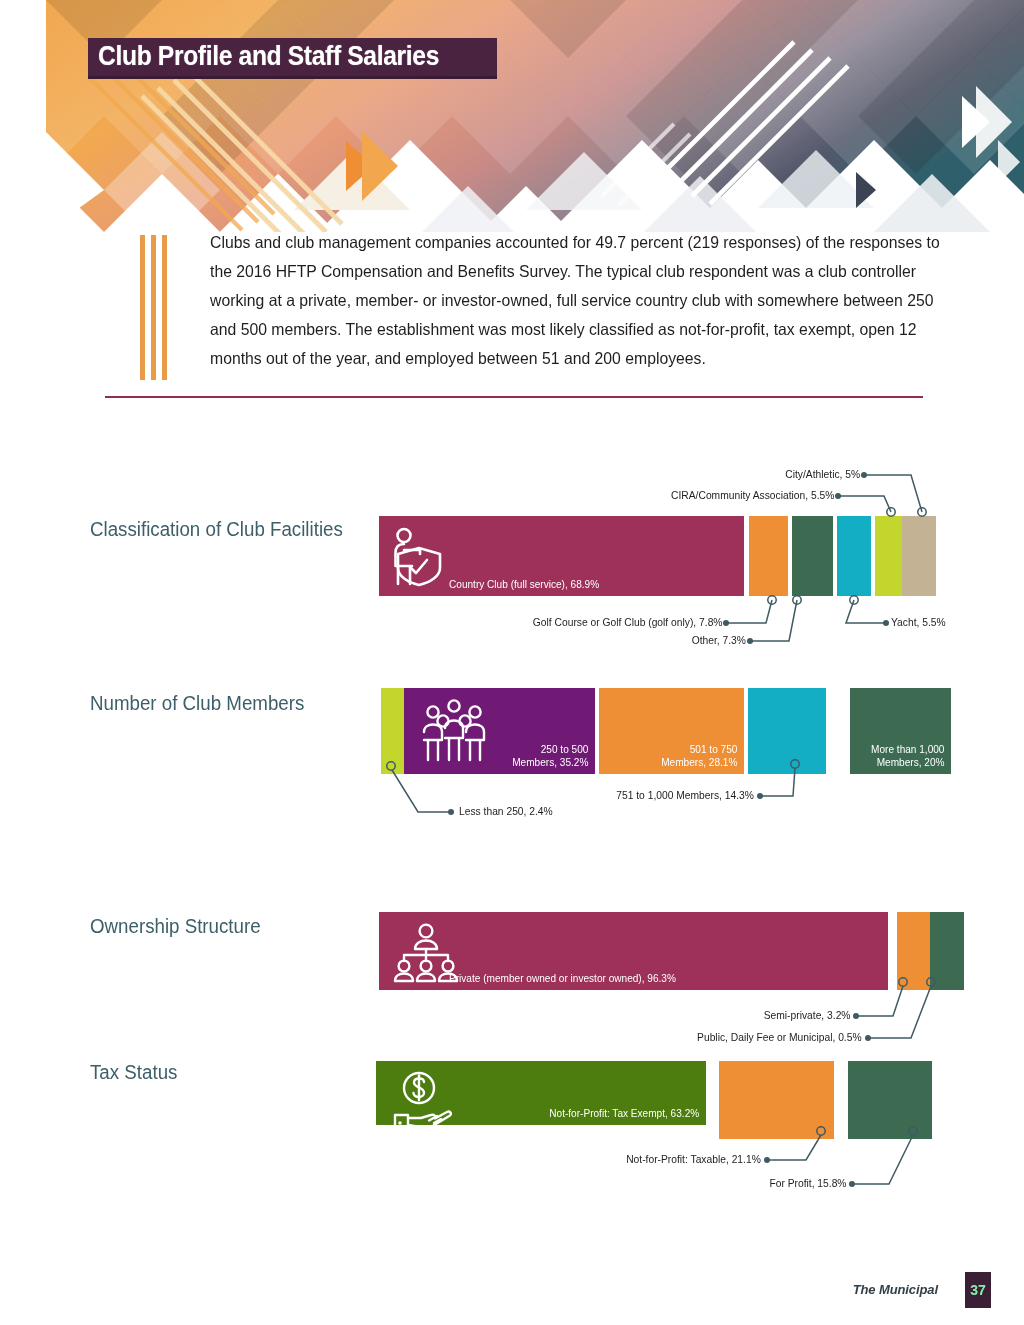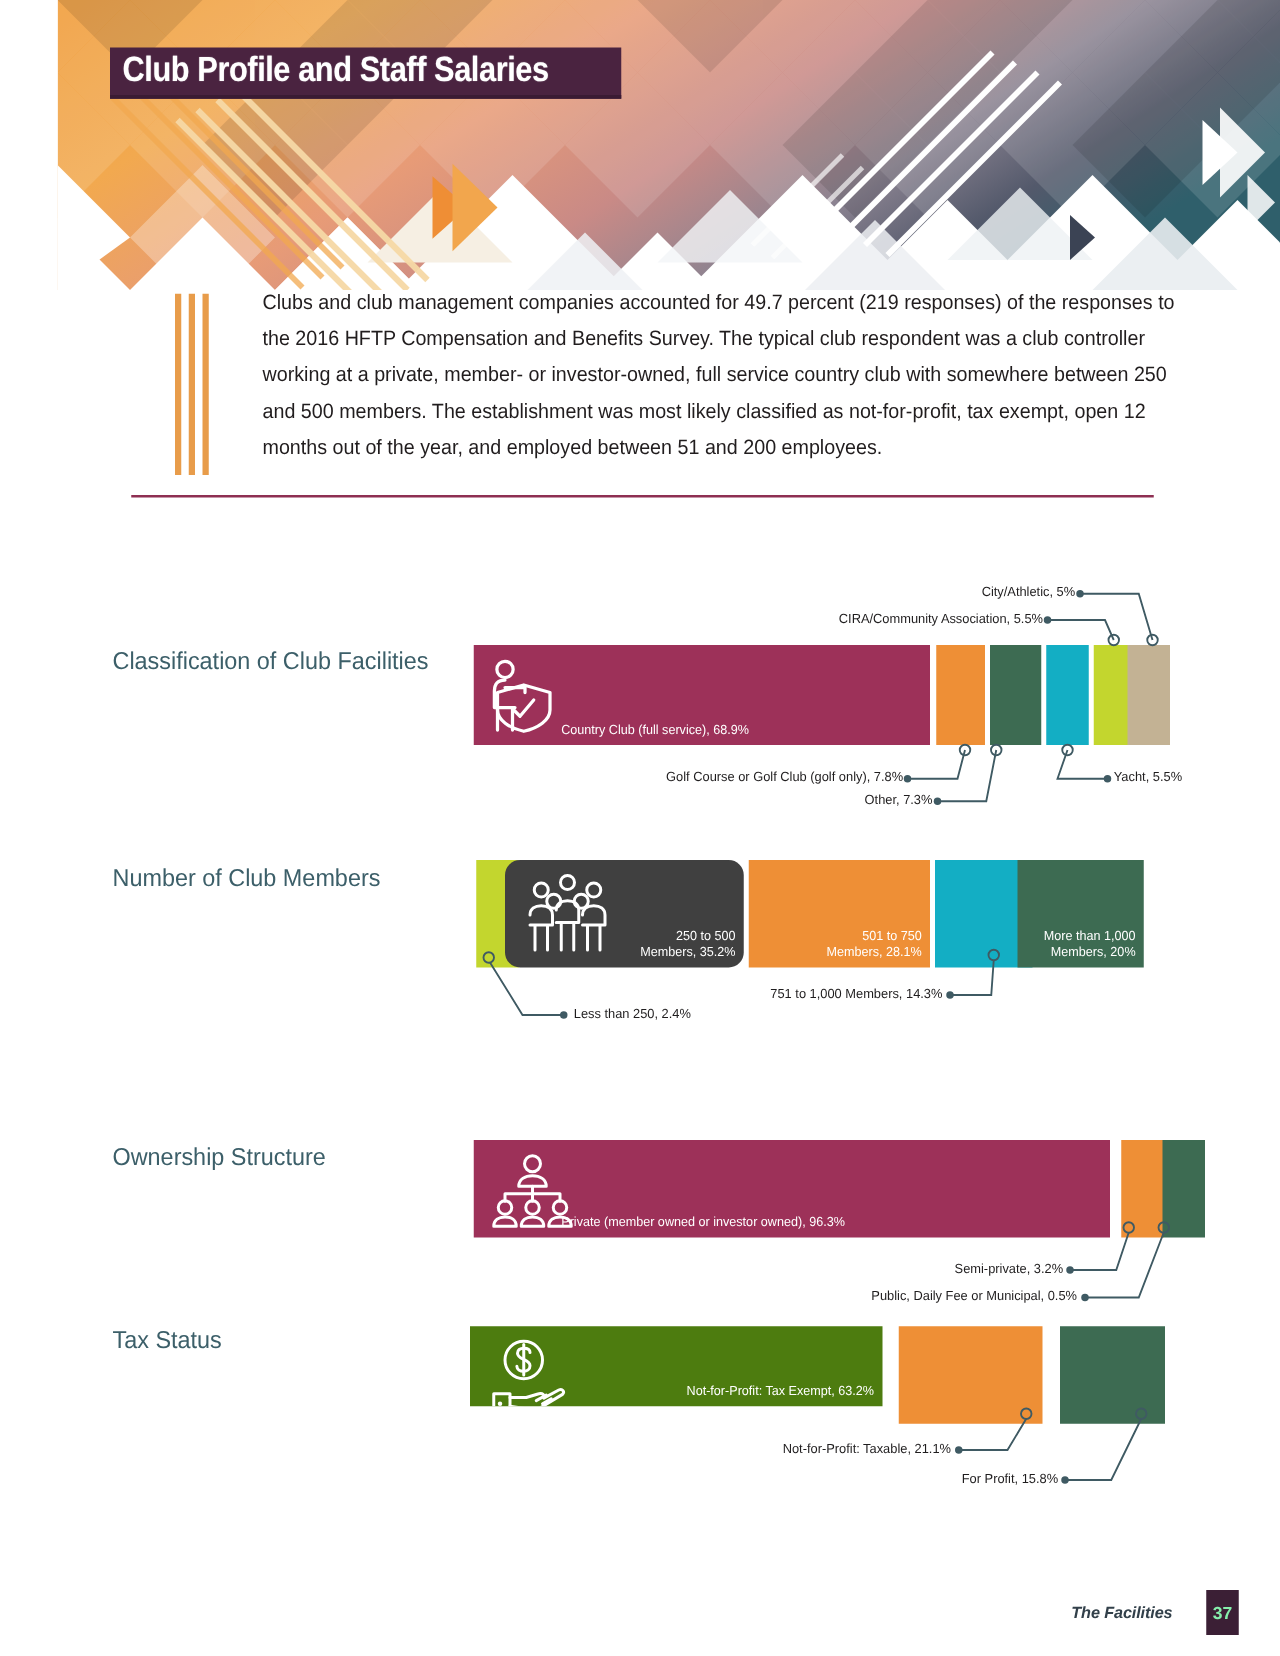--- a/index.html
+++ b/index.html
@@ -316,21 +316,21 @@
     <div class="callout" style="left:891px; top:161px;">Yacht, 5.5%</div>
   </div>
 </div>
 
 <div class="section" style="top:688px; height:145px;">
   <div class="sec-title" style="top:4px;">Number of Club Members</div>
 
   <div class="plotarea">
     <div class="bar" style="left:381px; top:0px; width:19px; height:86px; background:#c3d62e;"></div>
 
-    <div class="bar" style="left:404px; top:0px; width:191px; height:86px; background:#404040;border-radius:12px;">
+    <div class="bar" style="left:404px; top:0px; width:191px; height:86px; background:#701a75;">
       <svg class="ico" style="left:16px; top:10px;" width="68" height="68" viewBox="0 0 68 68">
         <g fill="none" stroke="#ffffff" stroke-width="2.4" stroke-linejoin="round" stroke-linecap="round">
           <circle cx="13" cy="14" r="5.6"></circle>
             <circle cx="34" cy="8" r="5.6"></circle>
             <circle cx="55" cy="14" r="5.6"></circle>
           <circle cx="23" cy="23" r="5.6"></circle>
             <circle cx="45" cy="23" r="5.6"></circle>
           <path d="M4,34 C4,29 8,26.5 13,26.5 C18,26.5 22,29 22,34 L22,42 M8,42 L8,62 M18,42 L18,62 M4,42 L22,42"></path>
           <path d="M25,30 C25,25 29,22.5 34,22.5 C39,22.5 43,25 43,30 L43,40 M29,40 L29,62 M39,40 L39,62 M25,40 L43,40"></path>
           <path d="M46,34 C46,29 50,26.5 55,26.5 C60,26.5 64,29 64,34 L64,42 M50,42 L50,62 M60,42 L60,62 M46,42 L64,42"></path>
@@ -340,21 +340,21 @@
 Members, 35.2%</div>
     </div>
 
     <div class="bar" style="left:599px; top:0px; width:145px; height:86px; background:#ee8f36;">
       <div class="inlbl">501 to 750
 Members, 28.1%</div>
     </div>
 
     <div class="bar" style="left:748px; top:0px; width:78px; height:86px; background:#13aec4;"></div>
 
-    <div class="bar" style="left:814px; top:0px; width:101px; height:86px; background:#3d6b52;">
+    <div class="bar" style="left:850px; top:0px; width:101px; height:86px; background:#3d6b52;">
       <div class="inlbl">More than 1,000
 Members, 20%</div>
     </div>
 
     <svg class="leaders" height="145">
       <g stroke="#3f5a63" stroke-width="1.5" fill="none">
         <path d="M453,124 L418,124 L392,82"></path>
         <path d="M762,108 L793,108 L795,80"></path>
       </g>
       <g fill="#3f5a63">
@@ -452,15 +452,15 @@
         <circle cx="913" cy="75" r="4.2"></circle>
       </g>
     </svg>
 
     <div class="callout r" style="right:263px; top:97px;">Not-for-Profit:  Taxable, 21.1%</div>
     <div class="callout r" style="right:178px; top:121px;">For Profit, 15.8%</div>
   </div>
 </div>
 
 <div id="footer">
-  <div id="footer-brand">The Facilities</div>
+  <div id="footer-brand">The Municipal</div>
   <div id="footer-page">37</div>
 </div>
 
 </body></html>

